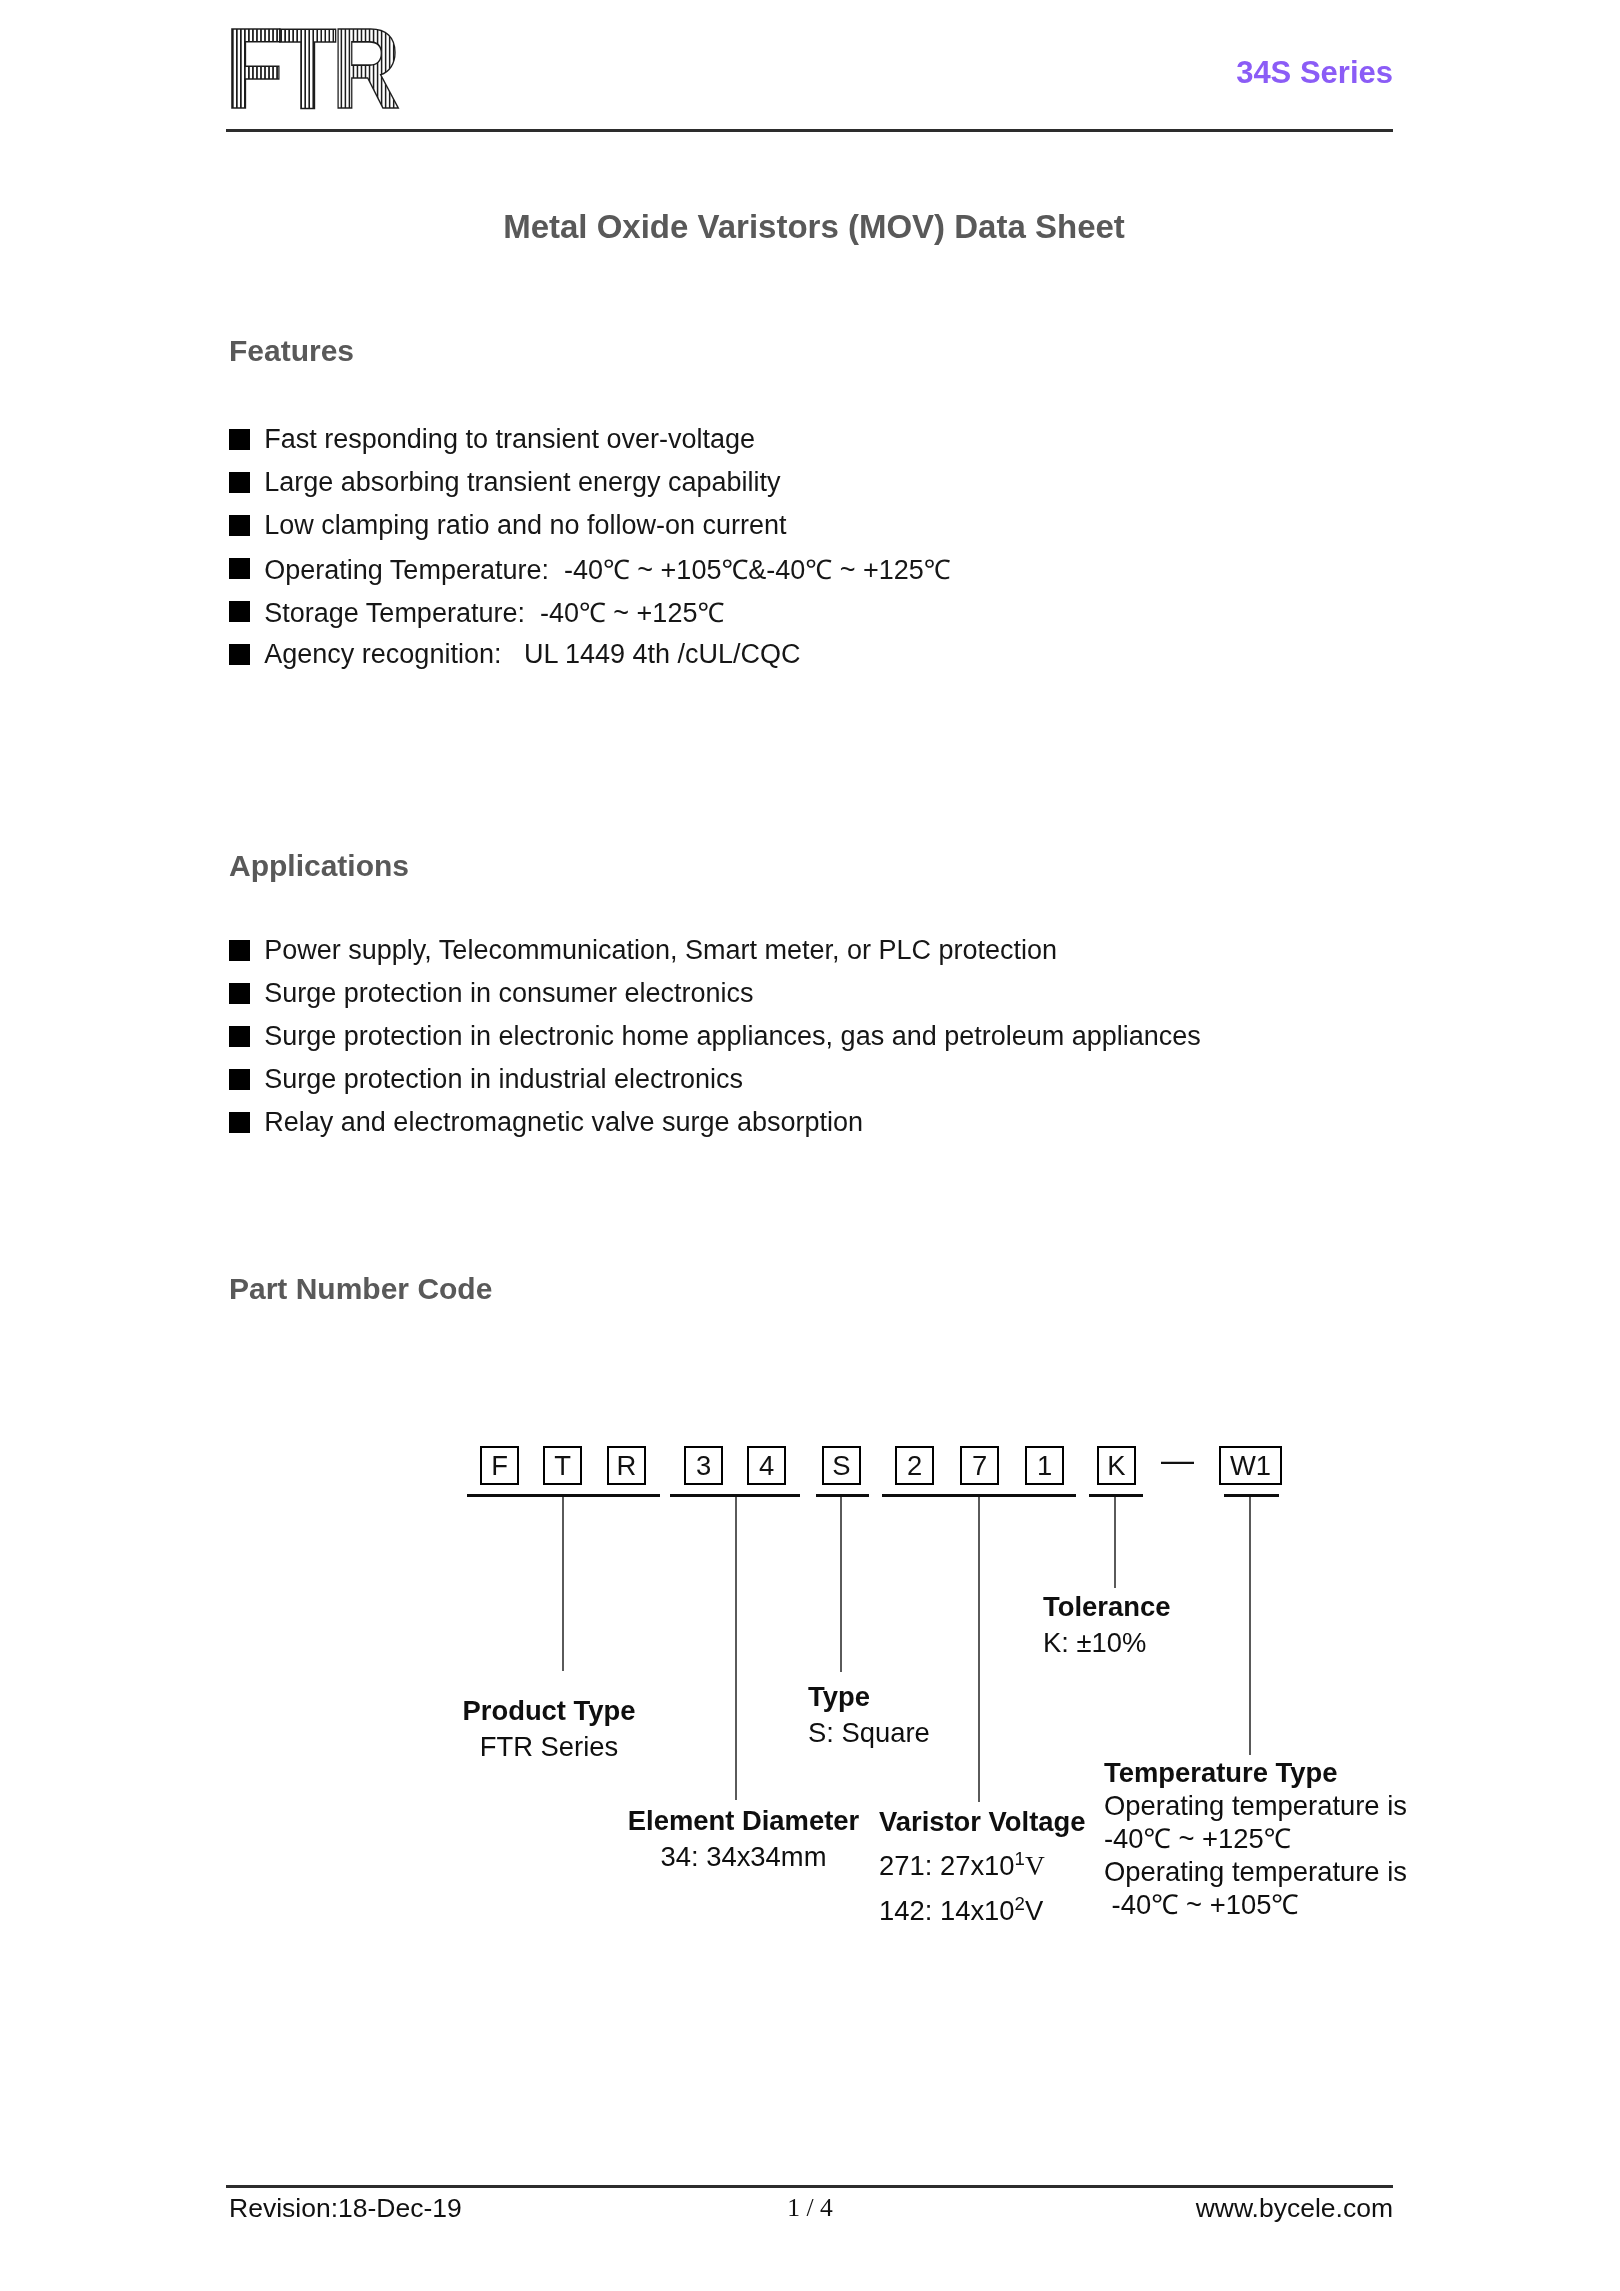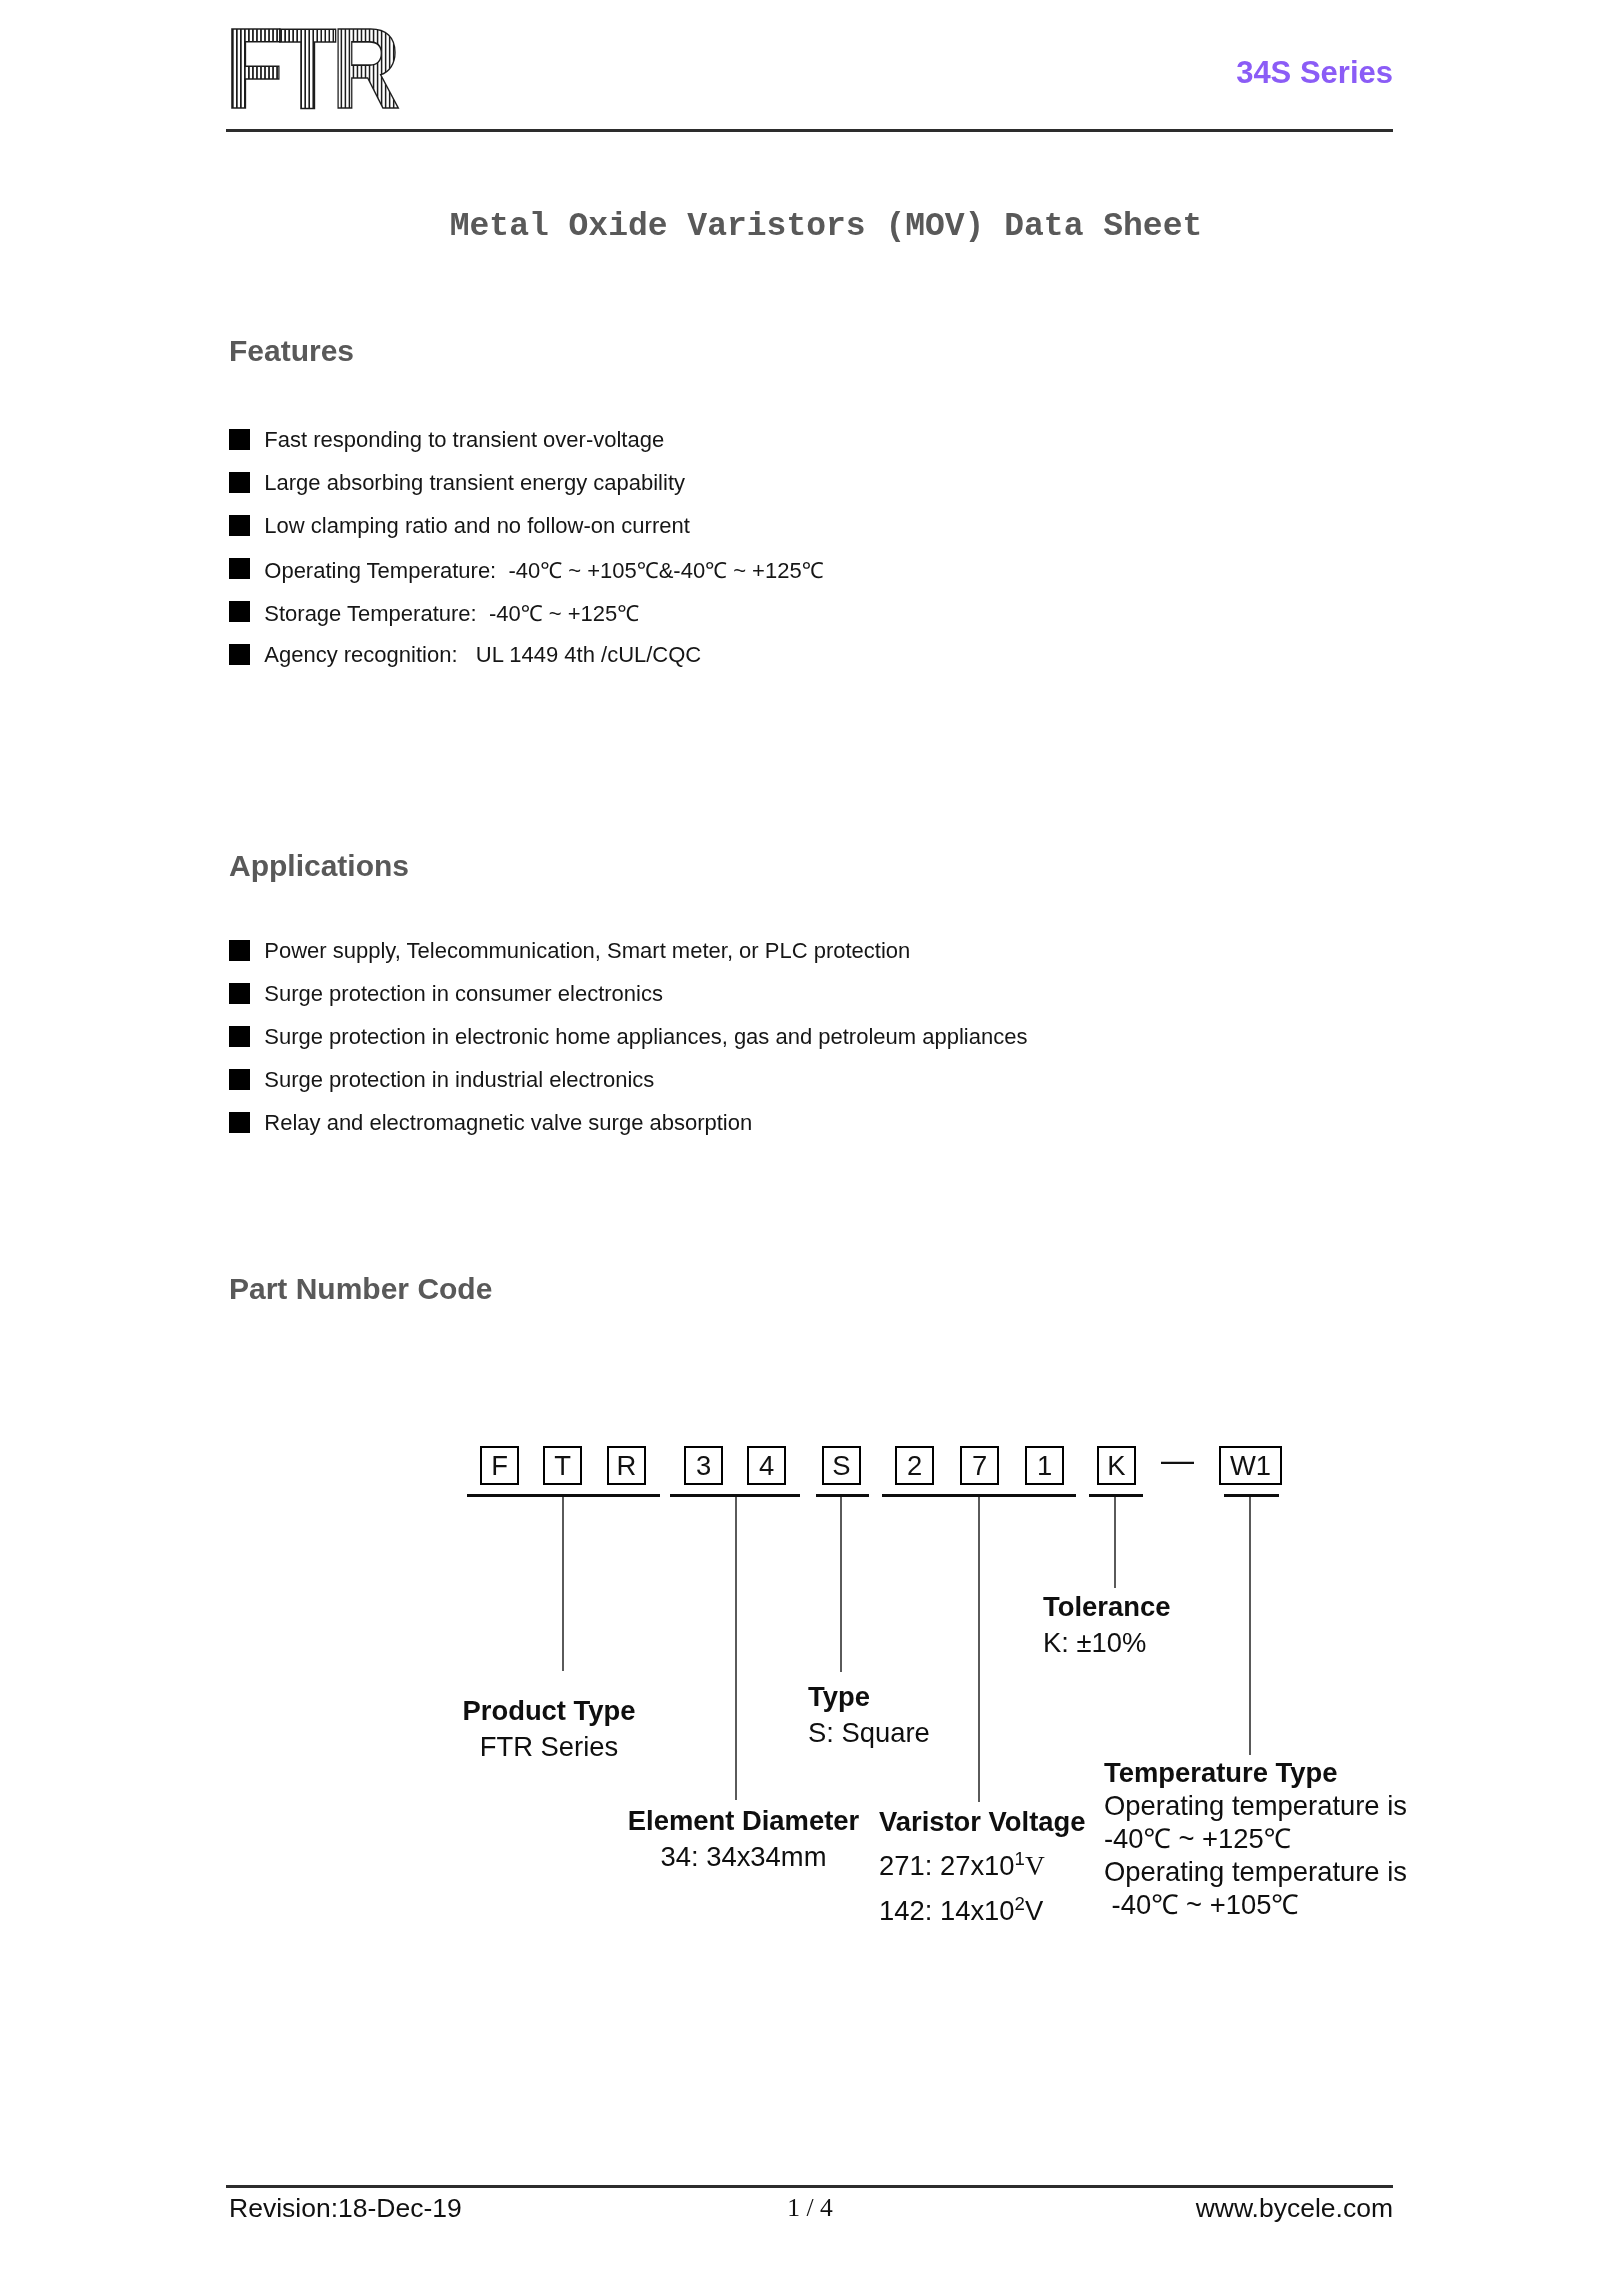--- a/index.html
+++ b/index.html
@@ -6,31 +6,31 @@
   .page {
     position:relative; width:1286px; height:2292px; margin:8px auto;
     background:#ffffff; font-family:"Liberation Sans", sans-serif; color:#151515;
     overflow:hidden;
   }
   
   .logo { position:absolute; left:57px; top:3.9px; }
   .series-label { position:absolute; top:47px; right:60px; font-size:31px; font-weight:bold; color:#8b5cf6; }
   .header-rule { position:absolute; left:59px; right:60px; top:121px; height:2.9px; background:#2d2d2d; }
   
-  .doc-title { position:absolute; top:200px; left:16px; width:100%; text-align:center; font-size:33px; font-weight:bold; color:#595959;font-family:Liberation Mono, monospace; }
+  .doc-title { position:absolute; top:200px; left:4px; width:100%; text-align:center; font-size:33px; font-weight:bold; color:#595959; }
   
   .section-heading { position:absolute; left:62px; font-size:30px; font-weight:bold; color:#595959; }
   .heading-features { top:326px; }
   .heading-applications { top:841px; }
   .heading-pn { top:1264px; }
   
   .bullet-list { position:absolute; left:62px; }
   .list-features { top:410px; }
   .list-applications { top:921px; }
-  .bullet-row { display:flex; align-items:center; height:43px; font-size:22px; color:#161616; white-space:pre; }
+  .bullet-row { display:flex; align-items:center; height:43px; font-size:27px; color:#161616; white-space:pre; }
   .bullet { width:20.6px; height:20.6px; background:#000; margin-right:14.7px; flex:0 0 auto; }
   
   .pn-box {
     position:absolute; top:1438px; width:35px; height:35px; border:2.9px solid #000;
     display:flex; align-items:center; justify-content:center; font-size:27.4px; color:#111; background:#fff;
   }
   .pn-box-w1 { left:1052px; width:59px; }
   .pn-sep { position:absolute; left:979px; top:1433px; width:63px; text-align:center; font-size:33px; color:#111; }
   .pn-underline { position:absolute; top:1486px; height:2.9px; background:#0d0d0d; }
   .ul-1 { left:300px; width:193px; }

